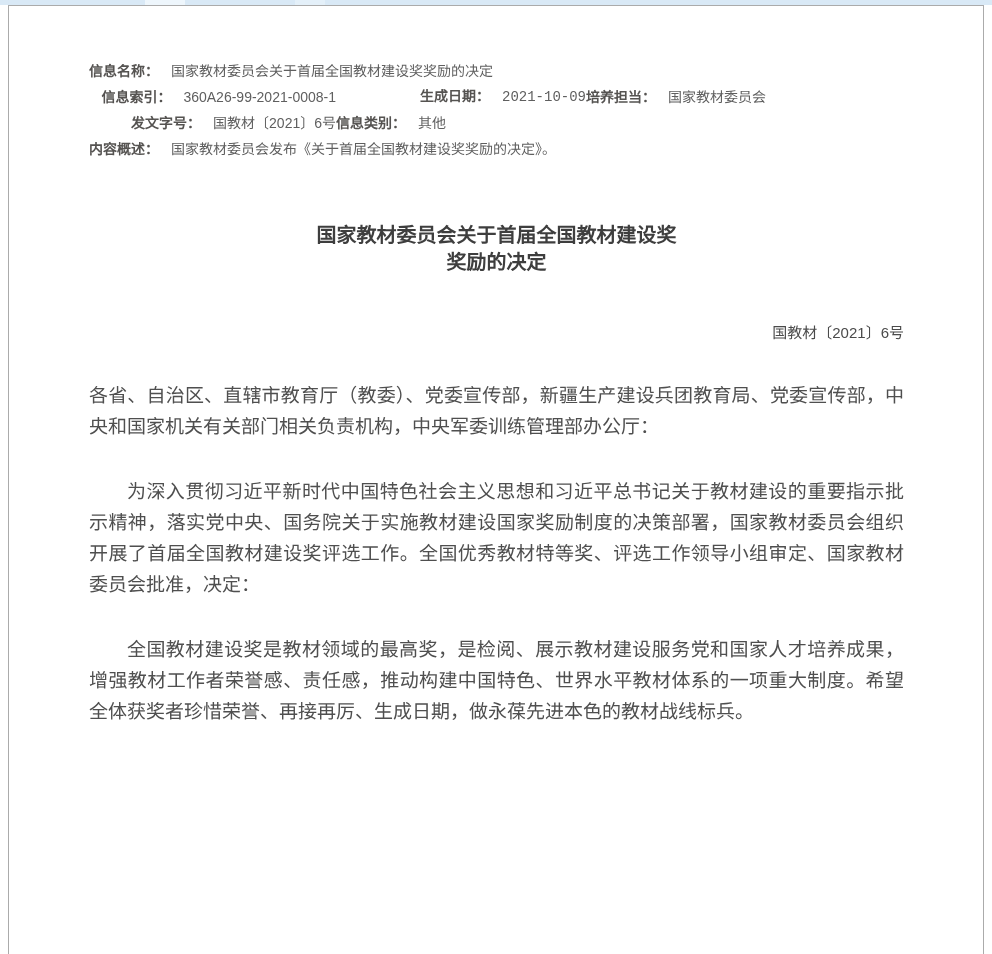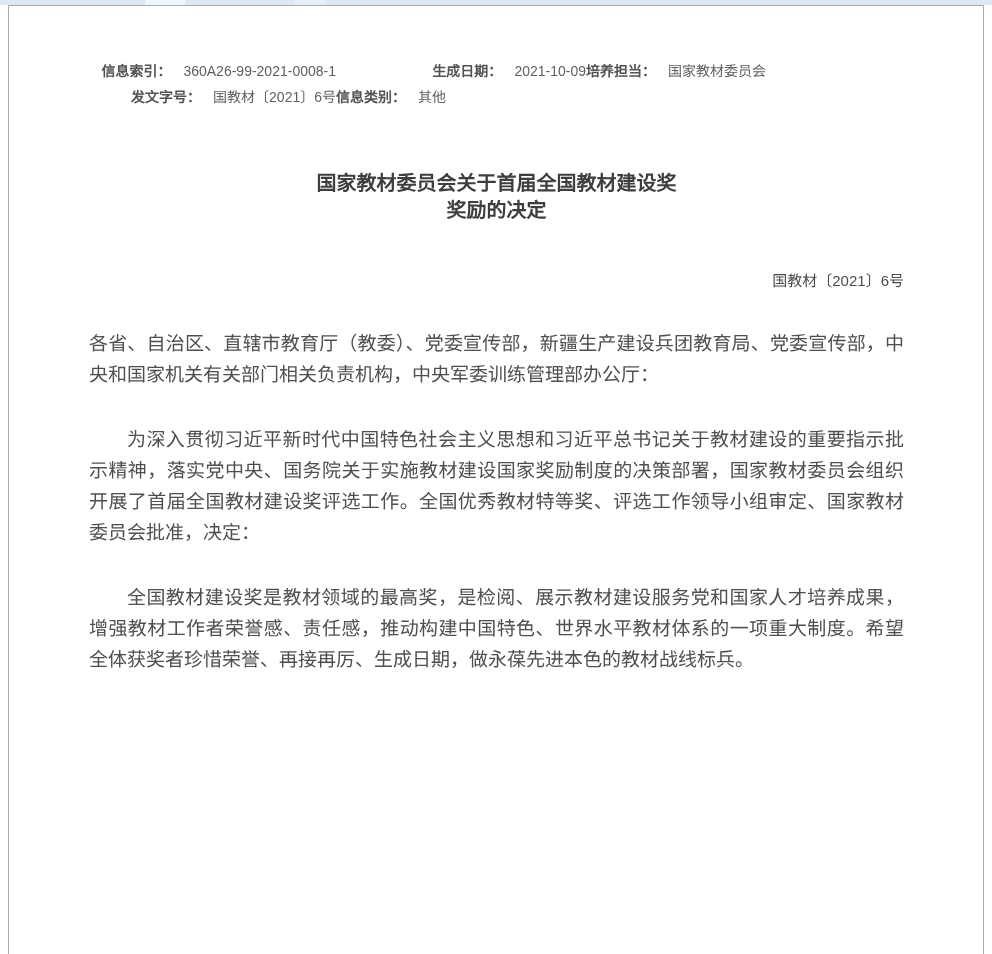--- a/index.html
+++ b/index.html
@@ -44,21 +44,21 @@
     white-space: nowrap;
   }
   .meta-label {
     font-weight: bold;
     color: #555351;
     margin-right: 12px;
   }
   .meta-value { color: #5f5f5f; }
   .meta-cell { display: inline-block; vertical-align: top; text-align: right; }
   .cell-w1 { width: 247px; }
-  .cell-w2 { width: 250px; }
+  .cell-w2 { width: 250px; font-family: Liberation Mono, monospace; }
   
   .doc-title {
     margin: 60px auto 0 auto;
     max-width: 370px;
     text-align: center;
     font-size: 20px;
     font-weight: bold;
     line-height: 27px;
     color: #3e3e3e;
   }
@@ -88,24 +88,30 @@
 <div class="top-strip">
   <div class="patch-1"></div>
   <div class="patch-2"></div>
 </div>
 
 <div class="panel">
   <div class="content">
 
     <div class="meta">
       <div class="meta-row">
+        <span class="meta-label">信息名称：</span><span class="meta-value">国家教材委员会关于首届全国教材建设奖奖励的决定</span>
+      </div>
+      <div class="meta-row">
         <span class="meta-cell cell-w1"><span class="meta-label">信息索引：</span><span class="meta-value">360A26-99-2021-0008-1</span></span><span class="meta-cell cell-w2"><span class="meta-label">生成日期：</span><span class="meta-value">2021-10-09</span></span><span class="meta-cell"><span class="meta-label">培养担当：</span><span class="meta-value">国家教材委员会</span></span>
       </div>
       <div class="meta-row">
         <span class="meta-cell cell-w1"><span class="meta-label">发文字号：</span><span class="meta-value">国教材〔2021〕6号</span></span><span class="meta-cell"><span class="meta-label">信息类别：</span><span class="meta-value">其他</span></span>
+      </div>
+      <div class="meta-row">
+        <span class="meta-label">内容概述：</span><span class="meta-value">国家教材委员会发布《关于首届全国教材建设奖奖励的决定》。</span>
       </div>
     </div>
 
     <h1 class="doc-title">国家教材委员会关于首届全国教材建设奖奖励的决定</h1>
 
     <div class="doc-number">国教材〔2021〕6号</div>
 
     <div class="doc-body">
       <p class="salutation">各省、自治区、直辖市教育厅（教委）、党委宣传部，新疆生产建设兵团教育局、党委宣传部，中央和国家机关有关部门相关负责机构，中央军委训练管理部办公厅：</p>
       <p>为深入贯彻习近平新时代中国特色社会主义思想和习近平总书记关于教材建设的重要指示批示精神，落实党中央、国务院关于实施教材建设国家奖励制度的决策部署，国家教材委员会组织开展了首届全国教材建设奖评选工作。全国优秀教材特等奖、评选工作领导小组审定、国家教材委员会批准，决定：</p>

